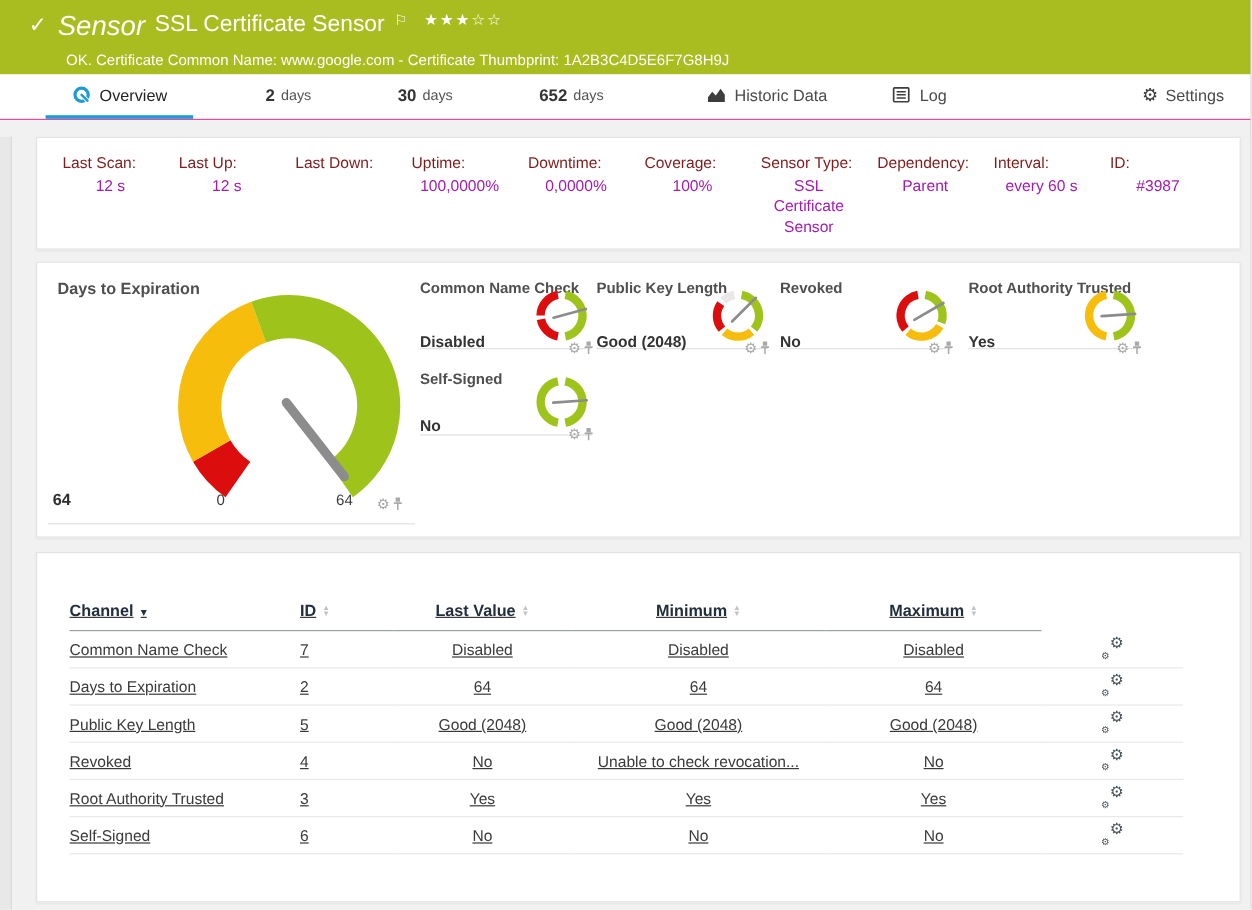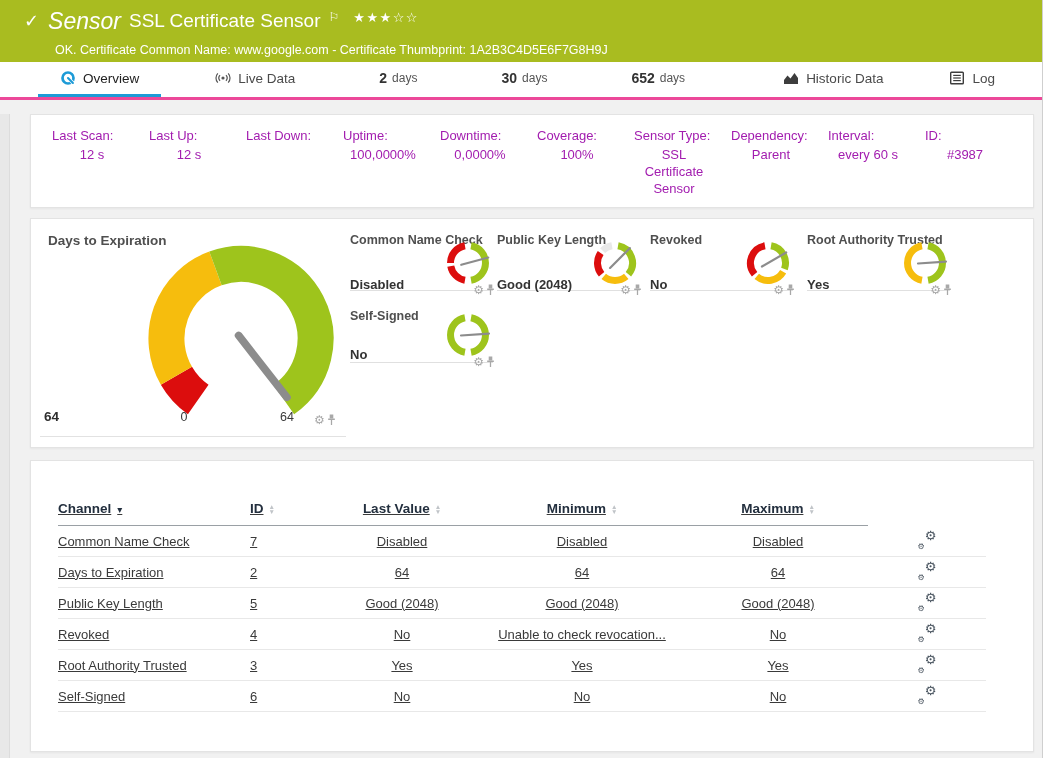--- a/index.html
+++ b/index.html
@@ -16,39 +16,39 @@
   header { height:62px; background:#a9bc20; color:#fff; padding:6px 0 0 24px; }
   .hrow1 { display:flex; align-items:center; height:30px; }
   .chk { font-size:18px; font-weight:bold; margin-right:9px; }
   .kind { font-style:italic; font-size:23px; margin-right:8px; }
   .htitle { font-size:19px; }
   .flag { font-size:12px; margin:-8px 0 0 8px; }
   .stars { margin:-8px 0 0 14px; font-size:13px; letter-spacing:1.5px; }
   .hrow2 { font-size:12.5px; padding:7px 0 0 31px; }
 
   
-  nav.tabs { height:38px; background:#fff; border-bottom:3px solid #ec4899; display:flex; align-items:stretch; padding:0 10px 0 30px;gap:12px; }
+  nav.tabs { height:38px; background:#fff; border-bottom:1px solid #ec4899; display:flex; align-items:stretch; padding:0 10px 0 30px; }
   .tab { display:flex; align-items:center; border-bottom:3px solid transparent; padding:0 12px; margin-right:30px; font-size:13.5px; color:#4a4a4a; cursor:pointer; white-space:nowrap; }
   .tab.active { border-bottom-color:#1d9bd7; color:#222; padding:0 22px; }
   .tab .ticon { width:16px; height:16px; margin-right:7px; flex:0 0 auto; }
   .tab-days { margin-right:48px; }
   .dnum { font-weight:bold; font-size:14px; color:#333; }
   .dunit { font-size:12px; color:#555; margin-left:5px; }
   .tab-settings { margin-left:auto; margin-right:0; }
   .gearchar { font-size:15px; color:#3d3d3d; margin-right:6px; }
 
   
   .content { position:relative; height:658px; background:#f1f1f1; }
   .content .edge { position:absolute; left:0; top:0; bottom:0; width:10px; background:#e8e8e8; border-right:1px solid #dcdcdc; }
   .card { margin-left:30px; margin-right:8px; background:#fff; border:1px solid #e3e3e3; box-shadow:0 1px 2px rgba(0,0,0,0.05); position:relative; }
 
   
   .info-card { margin-top:14px; height:94px; display:flex; padding:13px 0 0 21px; }
   .ifield { width:97px; font-size:13px; padding-right:6px; }
-  .ilabel { color:#a21caf; margin-bottom:4px; }
+  .ilabel { color:#7f1d1d; margin-bottom:4px; }
   .ivalue { font-weight:normal; color:#a21caf; line-height:1.3; max-width:80px;text-align:center; }
 
   
   .gauges-card { margin-top:10px; height:230px; }
   .gp-title { position:absolute; left:17px; top:14px; font-size:13.5px; font-weight:bold; color:#4f4f4f; }
   .big-gauge-svg { position:absolute; left:75px; top:14px; width:270px; height:193px; }
   .big-value { position:absolute; left:13px; top:190px; font-size:13.5px; font-weight:bold; color:#2e2e2e; }
   .scale-lbl { position:absolute; top:191px; font-size:12.5px; color:#3a3a3a; text-align:center; }
   .scale-min { left:142px; width:22px; }
   .scale-max { left:244px; width:24px; }
@@ -108,30 +108,20 @@
 
   <nav class="tabs">
     <div class="tab active" style="margin-left:8px;">
       <svg class="ticon" viewBox="0 0 16 16">
         <circle cx="8" cy="8" r="5.5" fill="none" stroke="#1d9bd7" stroke-width="2.7"></circle>
         <line x1="8.5" y1="8.5" x2="13.6" y2="13.6" stroke="#ffffff" stroke-width="3.6"></line>
         <line x1="8" y1="8" x2="12.9" y2="12.9" stroke="#1d9bd7" stroke-width="2.1" stroke-linecap="round"></line>
       </svg>
       <span>Overview</span>
     </div>
-    <div class="tab">
-      <svg class="ticon" viewBox="0 0 16 16">
-        <circle cx="8" cy="8" r="1.6" fill="#555"></circle>
-        <path d="M5 5.2 a4.2 4.2 0 0 0 0 5.6" fill="none" stroke="#555" stroke-width="1.2"></path>
-        <path d="M2.8 3.3 a7 7 0 0 0 0 9.4" fill="none" stroke="#555" stroke-width="1.2"></path>
-        <path d="M11 5.2 a4.2 4.2 0 0 1 0 5.6" fill="none" stroke="#555" stroke-width="1.2"></path>
-        <path d="M13.2 3.3 a7 7 0 0 1 0 9.4" fill="none" stroke="#555" stroke-width="1.2"></path>
-      </svg>
-      <span>Live Data</span>
-    </div>
     <div class="tab tab-days" style="margin-left:18px;">
       <span class="dnum">2</span>
       <span class="dunit">days</span>
     </div>
     <div class="tab tab-days">
       <span class="dnum">30</span>
       <span class="dunit">days</span>
     </div>
     <div class="tab tab-days">
       <span class="dnum">652</span>

